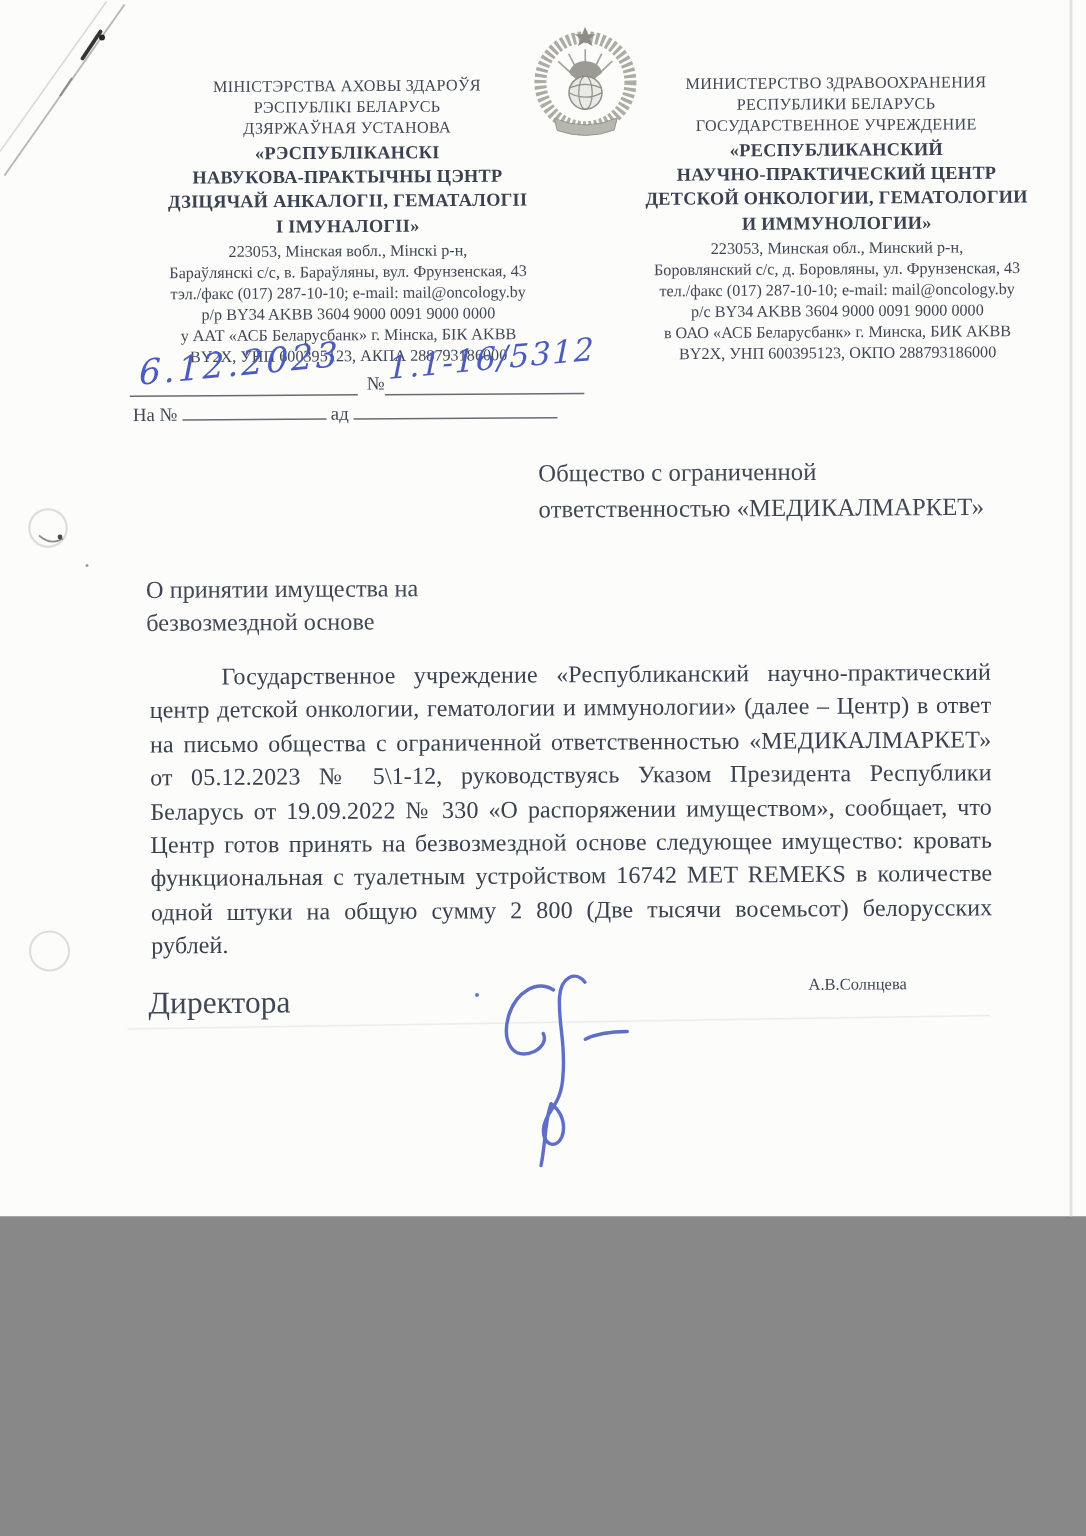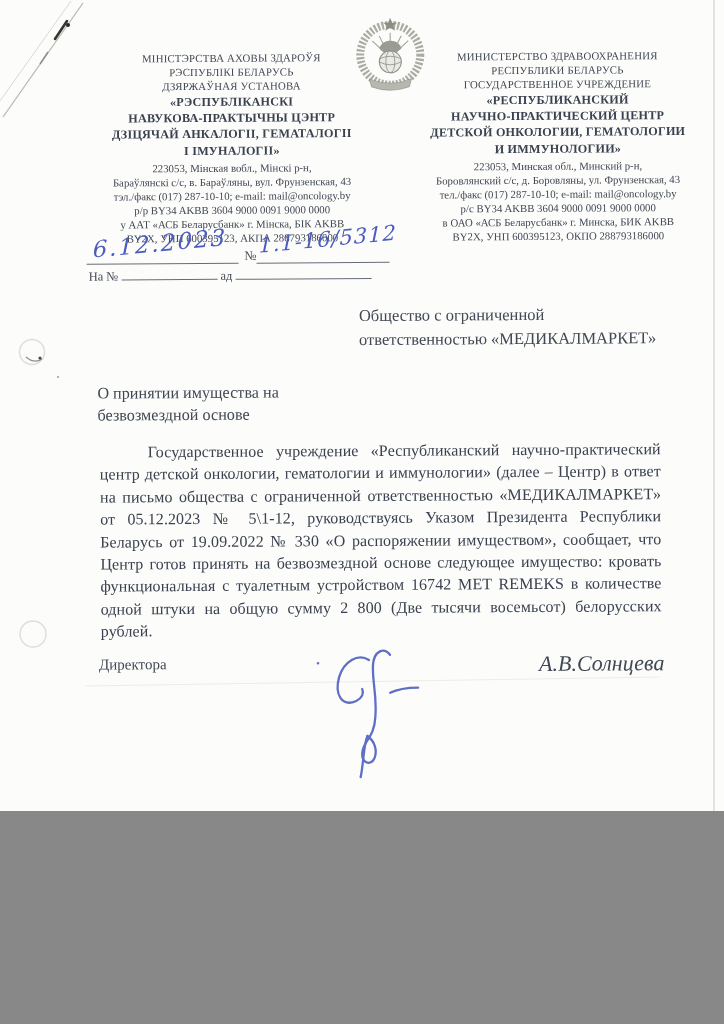--- a/index.html
+++ b/index.html
@@ -26,22 +26,22 @@
   .num-hand{left:260px;top:227px;font-size:21px;letter-spacing:1px;transform:rotate(-5deg) skewX(-6deg);}
   .rule{border-bottom:1px solid #666c76;height:0;}
   .no-sign{left:246px;top:248px;font-size:12.5px;}
   .reply-line{left:90px;top:266px;font-size:12.5px;}
   .blank{display:inline-block;border-bottom:1px solid #666c76;height:12px;vertical-align:baseline;}
   
   .addressee{left:360px;top:304px;width:350px;font-size:16.5px;line-height:23.5px;}
   .subject{left:98px;top:381px;width:290px;font-size:16.2px;line-height:22px;}
   .body-text{left:100px;top:440px;width:561px;font-size:16px;line-height:22.4px;
     text-align:justify;text-indent:48px;margin:0;color:#3a4150;letter-spacing:.1px;}
-  .sig-title{left:98px;top:655px;font-size:15px;}
-  .sig-name{left:538px;top:652px;font-size:22px;font-style:italic;}
+  .sig-title{left:98px;top:655px;font-size:21px;}
+  .sig-name{left:538px;top:652px;font-size:11px;}
   .executor{left:100px;top:939px;font-size:11px;color:#4b5058;}
   .stamp{left:593px;top:958px;font-family:"DejaVu Sans Mono",monospace;
     font-size:17px;letter-spacing:3px;color:#90959b;text-align:right;}
   svg{display:block;}
 </style>
 </head>
 <body>
 
 <div class="page">
 

